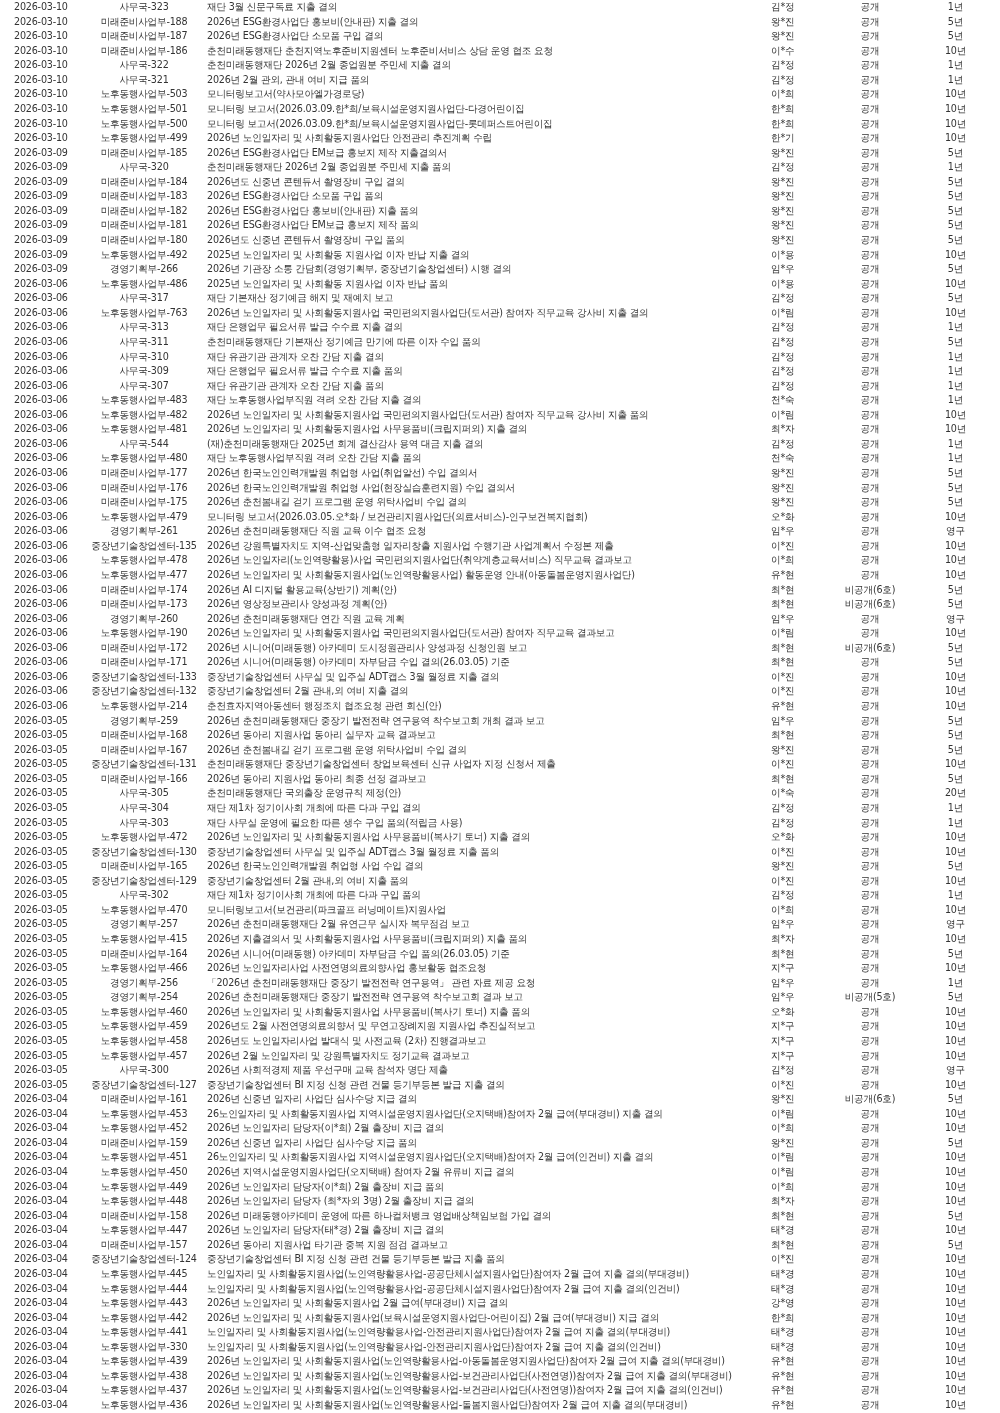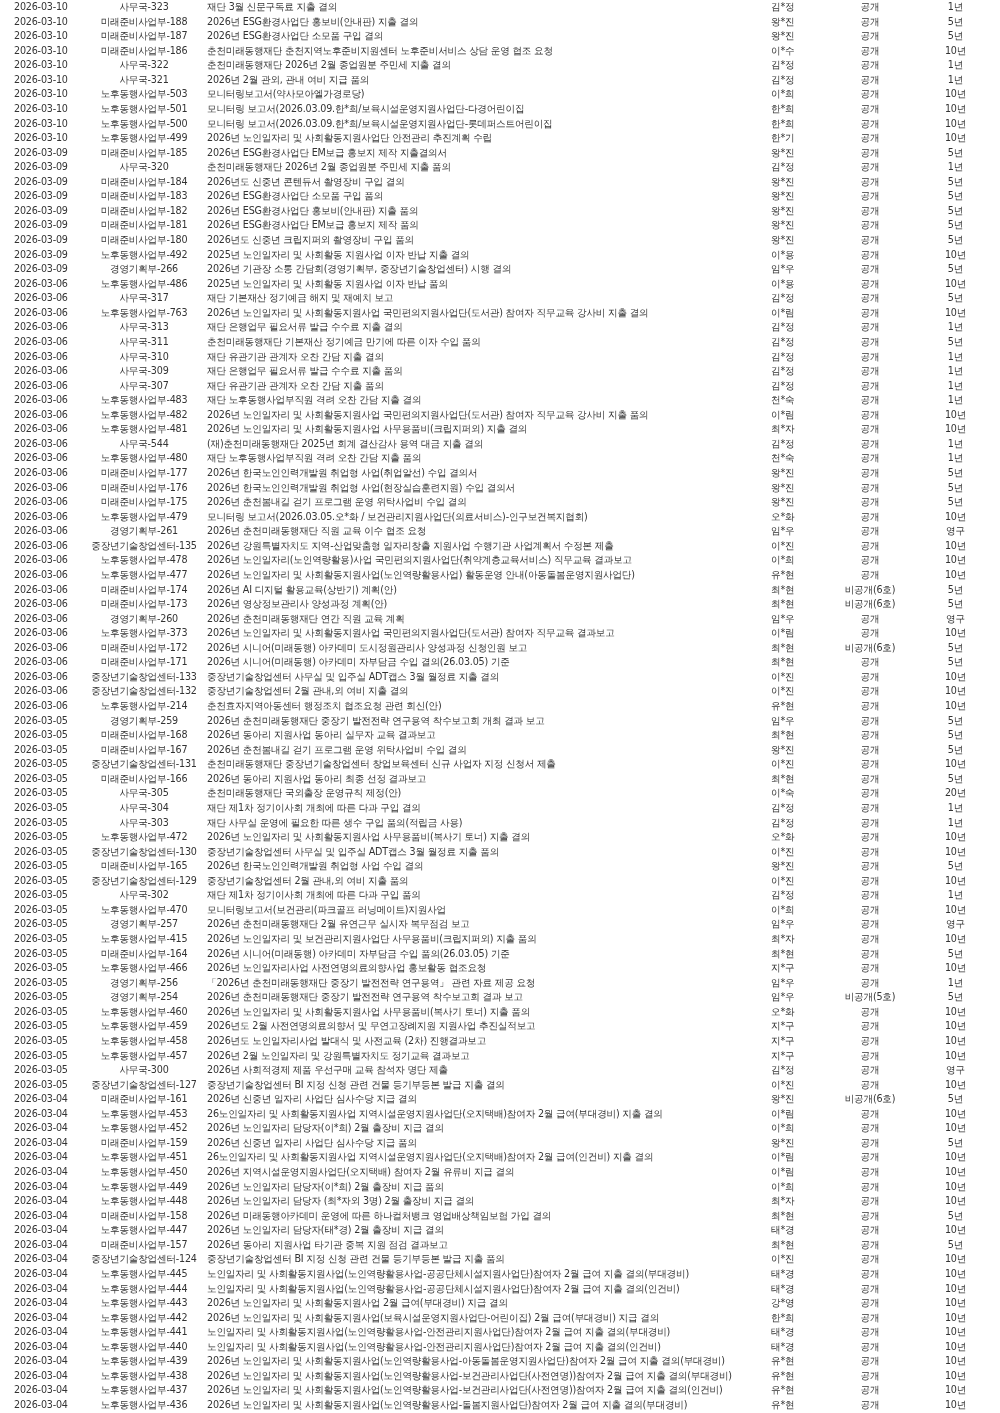--- a/index.html
+++ b/index.html
@@ -150,21 +150,21 @@
     <td class="c-date">2026-03-09</td>
     <td class="c-no">미래준비사업부-181</td>
     <td class="c-title">2026년 ESG환경사업단 EM보급 홍보지 제작 품의</td>
     <td class="c-author">왕*진</td>
     <td class="c-open">공개</td>
     <td class="c-keep">5년</td>
   </tr>
       <tr class="row">
     <td class="c-date">2026-03-09</td>
     <td class="c-no">미래준비사업부-180</td>
-    <td class="c-title">2026년도 신중년 크립지퍼외 촬영장비 구입 품의</td>
+    <td class="c-title">2026년도 신중년 콘텐듀서 촬영장비 구입 품의</td>
     <td class="c-author">왕*진</td>
     <td class="c-open">공개</td>
     <td class="c-keep">5년</td>
   </tr>
       <tr class="row">
     <td class="c-date">2026-03-09</td>
     <td class="c-no">노후동행사업부-492</td>
     <td class="c-title">2025년 노인일자리 및 사회활동 지원사업 이자 반납 지출 결의</td>
     <td class="c-author">이*용</td>
     <td class="c-open">공개</td>
@@ -365,21 +365,21 @@
       <tr class="row">
     <td class="c-date">2026-03-06</td>
     <td class="c-no">경영기획부-260</td>
     <td class="c-title">2026년 춘천미래동행재단 연간 직원 교육 계획</td>
     <td class="c-author">임*우</td>
     <td class="c-open">공개</td>
     <td class="c-keep">영구</td>
   </tr>
       <tr class="row">
     <td class="c-date">2026-03-06</td>
-    <td class="c-no">노후동행사업부-373</td>
+    <td class="c-no">노후동행사업부-190</td>
     <td class="c-title">2026년 노인일자리 및 사회활동지원사업 국민편의지원사업단(도서관) 참여자 직무교육 결과보고</td>
     <td class="c-author">이*림</td>
     <td class="c-open">공개</td>
     <td class="c-keep">10년</td>
   </tr>
       <tr class="row">
     <td class="c-date">2026-03-06</td>
     <td class="c-no">미래준비사업부-172</td>
     <td class="c-title">2026년 시니어(미래동행) 아카데미 도시정원관리사 양성과정 신청인원 보고</td>
     <td class="c-author">최*현</td>
@@ -534,21 +534,21 @@
     <td class="c-date">2026-03-05</td>
     <td class="c-no">경영기획부-257</td>
     <td class="c-title">2026년 춘천미래동행재단 2월 유연근무 실시자 복무점검 보고</td>
     <td class="c-author">임*우</td>
     <td class="c-open">공개</td>
     <td class="c-keep">영구</td>
   </tr>
       <tr class="row">
     <td class="c-date">2026-03-05</td>
     <td class="c-no">노후동행사업부-415</td>
-    <td class="c-title">2026년 노인일자리 및 보건관리지원사업단 사무용품비(크립지퍼외) 지출 품의</td>
+    <td class="c-title">2026년 지출결의서 및 사회활동지원사업 사무용품비(크립지퍼외) 지출 품의</td>
     <td class="c-author">최*자</td>
     <td class="c-open">공개</td>
     <td class="c-keep">10년</td>
   </tr>
       <tr class="row">
     <td class="c-date">2026-03-05</td>
     <td class="c-no">미래준비사업부-164</td>
     <td class="c-title">2026년 시니어(미래동행) 아카데미 자부담금 수입 품의(26.03.05) 기준</td>
     <td class="c-author">최*현</td>
     <td class="c-open">공개</td>
@@ -757,21 +757,21 @@
       <tr class="row">
     <td class="c-date">2026-03-04</td>
     <td class="c-no">노후동행사업부-441</td>
     <td class="c-title">노인일자리 및 사회활동지원사업(노인역량활용사업-안전관리지원사업단)참여자 2월 급여 지출 결의(부대경비)</td>
     <td class="c-author">태*경</td>
     <td class="c-open">공개</td>
     <td class="c-keep">10년</td>
   </tr>
       <tr class="row">
     <td class="c-date">2026-03-04</td>
-    <td class="c-no">노후동행사업부-440</td>
+    <td class="c-no">노후동행사업부-330</td>
     <td class="c-title">노인일자리 및 사회활동지원사업(노인역량활용사업-안전관리지원사업단)참여자 2월 급여 지출 결의(인건비)</td>
     <td class="c-author">태*경</td>
     <td class="c-open">공개</td>
     <td class="c-keep">10년</td>
   </tr>
       <tr class="row">
     <td class="c-date">2026-03-04</td>
     <td class="c-no">노후동행사업부-439</td>
     <td class="c-title">2026년 노인일자리 및 사회활동지원사업(노인역량활용사업-아동돌봄운영지원사업단)참여자 2월 급여 지출 결의(부대경비)</td>
     <td class="c-author">유*현</td>

